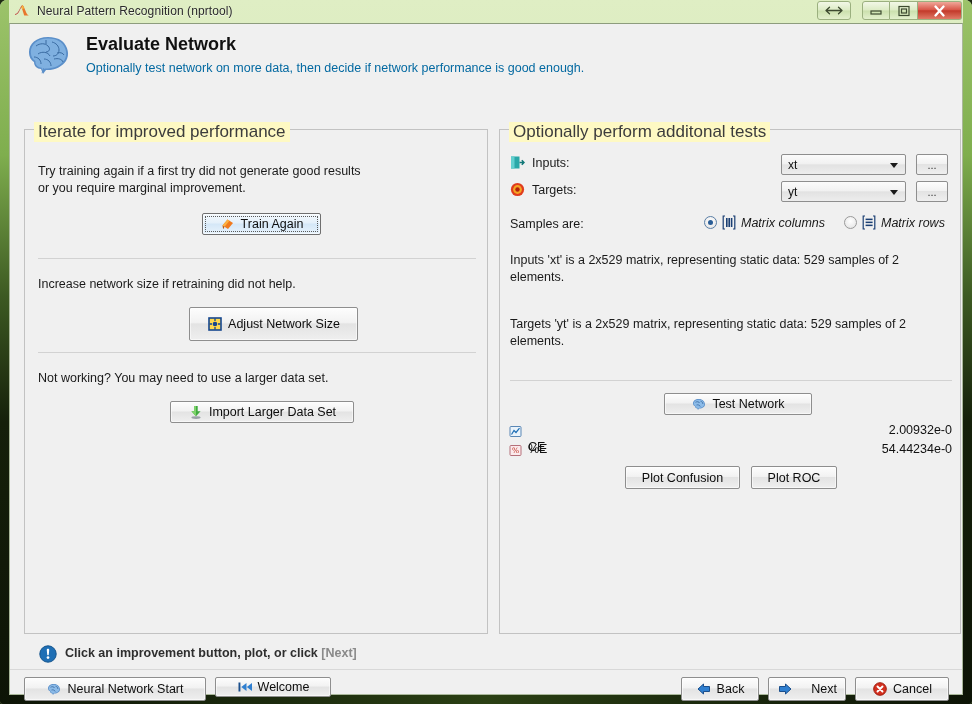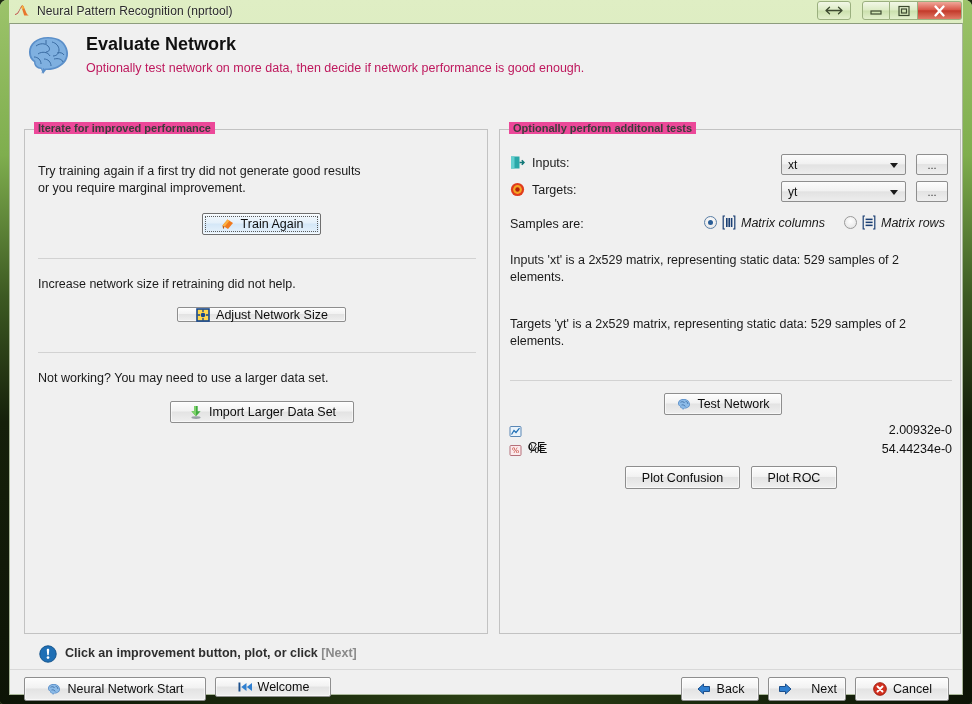--- a/index.html
+++ b/index.html
@@ -81,33 +81,33 @@
     position: absolute; left: 0; top: 0; width: 844px; height: 67px;
     background: #f0f0f0;
   }
   #brain-icon { position: absolute; left: 14px; top: 8px; width: 50px; height: 48px; }
   #header-title {
     position: absolute; left: 76px; top: 10px;
     font-size: 18px; font-weight: bold; color: #111;
   }
   #header-sub {
     position: absolute; left: 76px; top: 37px;
-    font-size: 12.5px; color: #be185d;
+    font-size: 12.5px; color: #0369a1;
   }
 
   
   .group {
     position: absolute;
     border: 1px solid #c2c2c2;
     background: #f0f0f0;
   }
   .group-title {
     position: absolute; top: -8px; left: 9px;
-    background: #ec4899; padding: 0 4px;
-    font-size: 11px; font-weight: bold; color: #3c3c3c;
+    background: #fef9c3; padding: 0 4px;
+    font-size: 17px; font-weight: normal; color: #3c3c3c;
     white-space: nowrap;
   }
   #group-left  { left: 14px; top: 105px; width: 464px; height: 505px; }
   #group-right { left: 489px; top: 105px; width: 462px; height: 505px; }
 
   .gtext {
     position: absolute; font-size: 12.5px; color: #1a1a1a; line-height: 17px;
   }
   .hrule {
     position: absolute; height: 1px; background: #d2d2d2;
@@ -293,21 +293,21 @@
             <path d="M2.5 9.5 L4.5 10.8 L3.2 13.2 Z" fill="#b8560d"></path>
           </svg>
         </span>
         <span>Train Again</span>
       </div>
 
       <div class="hrule" style="left:13px; top:128px; width:438px;"></div>
 
       <div class="gtext" style="left:13px; top:146px; width:430px;">Increase network size if retraining did not help.</div>
 
-      <div class="btn" style="left:152px; top:177px; width:169px; height:15px;">
+      <div class="btn" style="left:164px; top:177px; width:169px; height:34px;">
         <span class="btn-ico">
           <svg viewBox="0 0 16 16" width="16" height="16">
             <rect x="2" y="2" width="12" height="12" fill="#ffd84d" stroke="#15468f" stroke-width="1.6"></rect>
             <circle cx="8" cy="8" r="2.3" fill="#15468f"></circle>
             <path d="M8 2.6 L8 5 M8 11 L8 13.4 M2.6 8 L5 8 M11 8 L13.4 8" stroke="#15468f" stroke-width="1.3"></path>
           </svg>
         </span>
         <span>Adjust Network Size</span>
       </div>
 
@@ -388,21 +388,21 @@
           </svg>
         </span>
         <span class="radio-txt">Matrix rows</span>
       </div>
 
       <div class="gtext" style="left:10px; top:122px; width:424px;">Inputs 'xt' is a 2x529 matrix, representing static data: 529 samples of 2 elements.</div>
       <div class="gtext" style="left:10px; top:186px; width:424px;">Targets 'yt' is a 2x529 matrix, representing static data: 529 samples of 2 elements.</div>
 
       <div class="hrule" style="left:10px; top:250px; width:442px;"></div>
 
-      <div class="btn" style="left:164px; top:263px; width:118px; height:22px;">
+      <div class="btn" style="left:164px; top:263px; width:148px; height:22px;">
         <span class="btn-ico">
           <svg viewBox="0 0 16 16" width="16" height="16">
             <path d="M8 3 C4 3 2 5 2 7.3 C2 8.8 2.9 9.8 4 10.3 C4 11.6 5 12.5 6.3 12.5 L7 14 L8 12.6 C11.3 12.8 14 11 14 8.6 C14 5.6 11.5 3 8 3 Z" fill="#5b8fc9"></path>
             <path d="M8 3.8 C4.7 3.8 2.8 5.5 2.8 7.4 C2.8 8.6 3.6 9.4 4.5 9.9 C4.5 11 5.3 11.8 6.4 11.8 L6.9 13 L7.7 11.9 C10.6 12 13.2 10.5 13.2 8.5 C13.2 5.9 11 3.8 8 3.8 Z" fill="#8cbbe8"></path>
             <g stroke="#2e5f96" stroke-width=".7" fill="none">
                 <path d="M4.5 6.3 C6 5.3 8 5.6 8.6 7"></path>
                 <path d="M5.5 9 C7 8.5 8.8 9.2 9.2 10.5"></path>
                 <path d="M9.5 5.2 C11 5.6 12 6.7 11.8 8"></path>
               </g>
           </svg>

